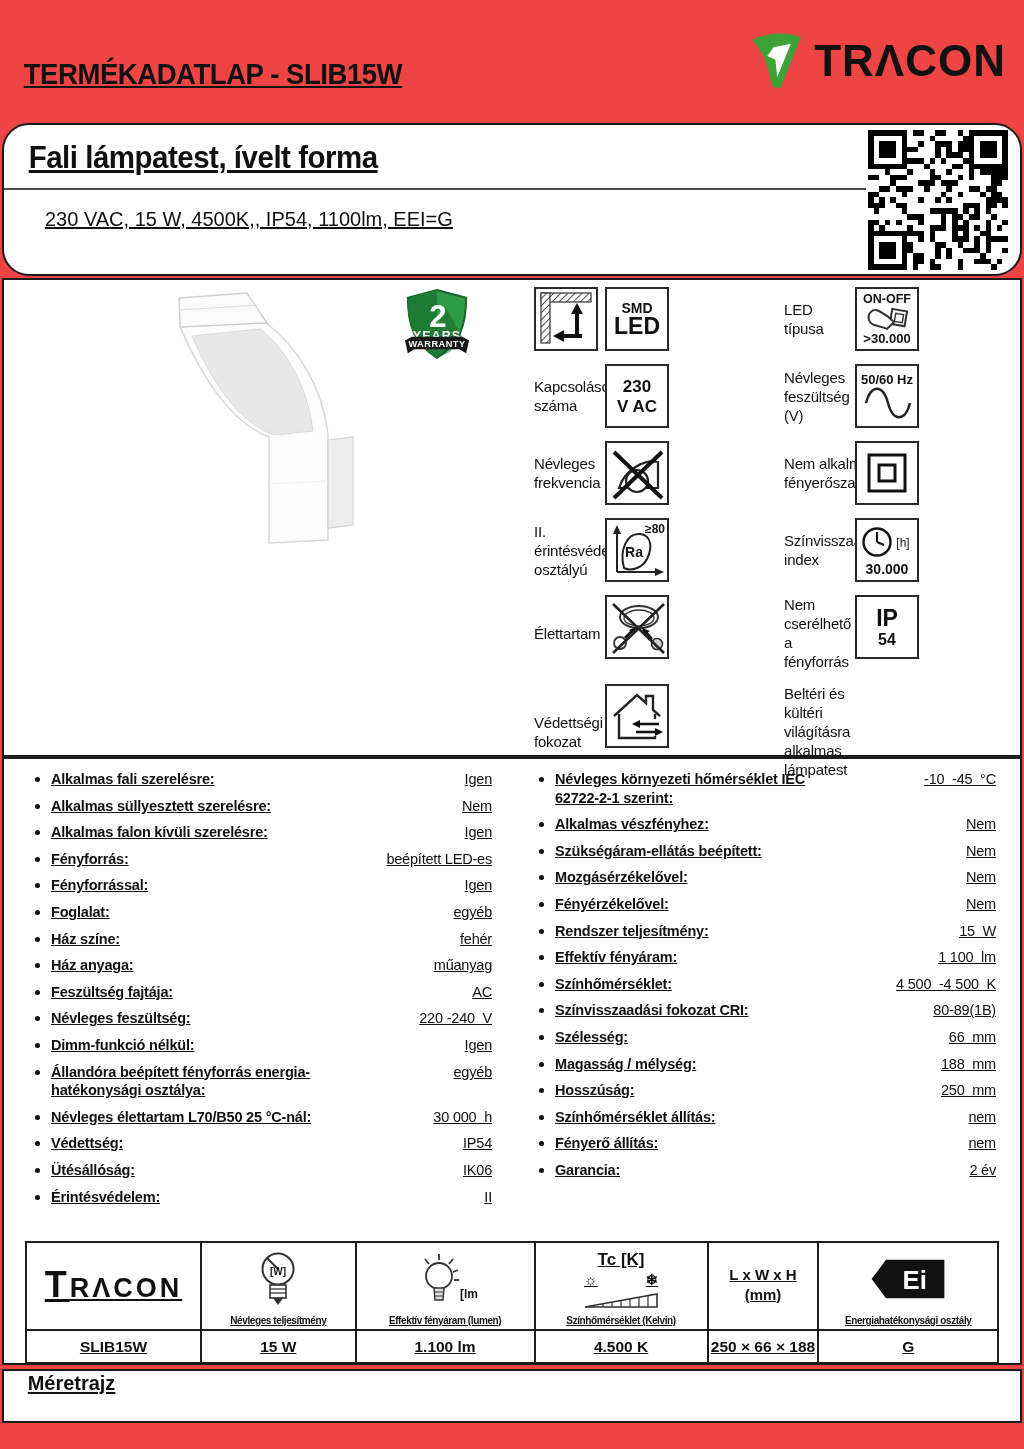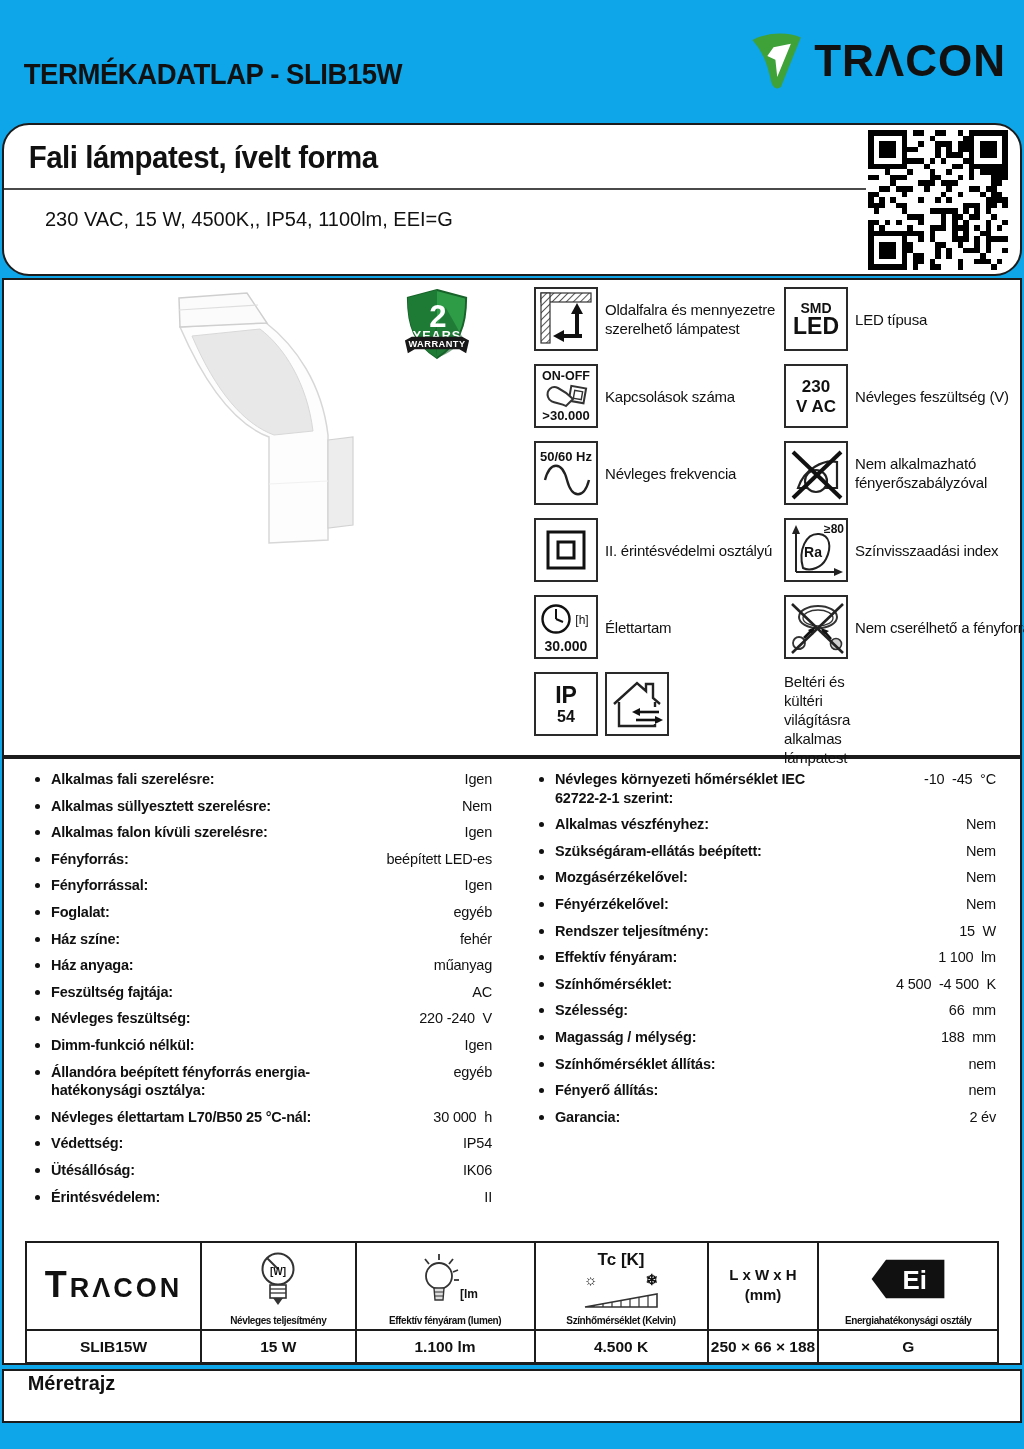--- a/index.html
+++ b/index.html
@@ -1,17 +1,17 @@
 <!DOCTYPE html>
 <html><head>
 <meta charset="utf-8">
 <style>
   html,body{margin:0;padding:0;background:#fff;}
-  .page{position:relative;width:1024px;height:1449px;background:#0ea5e9;overflow:hidden;
-        font-family:"Liberation Sans",sans-serif;color:#111;}
+  .page{position:relative;width:1024px;height:1449px;background:#ef4444;overflow:hidden;
+        font-family:"Liberation Sans",sans-serif;color:#111;text-decoration:underline;}
   
   .top{position:relative;height:121px;}
   .top h1{margin:0;padding:58px 0 0 25px;font-size:29px;font-weight:bold;
           letter-spacing:-.5px;transform:scaleX(.95);transform-origin:left;}
   .brand{position:absolute;top:30px;right:18px;display:flex;align-items:center;gap:6px;}
   .brand .word{font-size:44px;font-weight:bold;letter-spacing:1px;line-height:1;}
   
   .box{margin:0 2px;border:2px solid #1c1c1c;box-sizing:border-box;background:#fff;}
   .title-box{height:153px;margin-top:2px;position:relative;border-radius:27px;}
   .title-box h2{margin:0;padding:15px 0 12px 26px;font-size:31px;line-height:36px;font-weight:bold;
@@ -742,21 +742,20 @@
             </pattern>
           </defs>
           <rect x="5" y="4" width="50" height="9" fill="url(#hat)" stroke="#333" stroke-width="1.2"></rect>
           <rect x="5" y="4" width="9" height="50" fill="url(#hat)" stroke="#333" stroke-width="1.2"></rect>
           <line x1="41" y1="46" x2="41" y2="23" stroke="#111" stroke-width="4"></line>
           <polygon points="41,14 35,25 47,25" fill="#111"></polygon>
           <line x1="46" y1="47" x2="26" y2="47" stroke="#111" stroke-width="4"></line>
           <polygon points="17,47 28,41 28,53" fill="#111"></polygon>
         </svg>
       </div>
-      <div class="flabel">Oldalfalra és mennyezetre szerelhető lámpatest</div>
 
       <div class="ficon">
         <div class="b t14">SMD</div>
         <div class="b t23">LED</div>
       </div>
       <div class="flabel">LED típusa</div>
 
       <div class="ficon">
         <div class="b t12">ON-OFF</div>
         <svg width="44" height="26" viewBox="0 0 44 26">
@@ -838,20 +837,21 @@
           <line x1="6" y1="7" x2="57" y2="56" stroke="#222" stroke-width="2.6"></line>
           <line x1="57" y1="7" x2="6" y2="56" stroke="#222" stroke-width="2.6"></line>
         </svg>
       </div>
       <div class="flabel">Nem cserélhető a fényforrás</div>
 
       <div class="ficon">
         <div class="b t23">IP</div>
         <div class="b t16 mt2">54</div>
       </div>
+      <div class="flabel">Védettségi fokozat</div>
 
       <div class="ficon">
         <svg width="60" height="60" viewBox="0 0 60 60">
           <path d="M7,30 L30,9 L39,17 L39,10 L46,10 L46,24 L53,30" fill="none" stroke="#222" stroke-width="2.4"></path>
           <path d="M12,28 L12,52 L48,52 L48,28" fill="none" stroke="#222" stroke-width="2.4"></path>
           <rect x="26" y="33" width="28" height="17" fill="#fff"></rect>
           <line x1="52" y1="38" x2="31" y2="38" stroke="#111" stroke-width="2.6"></line>
           <polygon points="25,38 33,34 33,42" fill="#111"></polygon>
           <line x1="29" y1="46" x2="50" y2="46" stroke="#111" stroke-width="2.6"></line>
           <polygon points="56,46 48,42 48,50" fill="#111"></polygon>
@@ -1007,33 +1007,43 @@
             <span class="lbl">Effektív fényáram:</span>
             <span class="val">1 100  lm</span>
           </li>
 
           <li>
             <span class="dot"></span>
             <span class="lbl">Színhőmérséklet:</span>
             <span class="val">4 500  -4 500  K</span>
           </li>
 
+          <li>
+            <span class="dot"></span>
+            <span class="lbl">Színvisszaadási fokozat CRI:</span>
+            <span class="val">80-89(1B)</span>
+          </li>
 
           <li>
             <span class="dot"></span>
             <span class="lbl">Szélesség:</span>
             <span class="val">66  mm</span>
           </li>
 
           <li>
             <span class="dot"></span>
             <span class="lbl">Magasság / mélység:</span>
             <span class="val">188  mm</span>
           </li>
 
+          <li>
+            <span class="dot"></span>
+            <span class="lbl">Hosszúság:</span>
+            <span class="val">250  mm</span>
+          </li>
 
           <li>
             <span class="dot"></span>
             <span class="lbl">Színhőmérséklet állítás:</span>
             <span class="val">nem</span>
           </li>
 
           <li>
             <span class="dot"></span>
             <span class="lbl">Fényerő állítás:</span>

